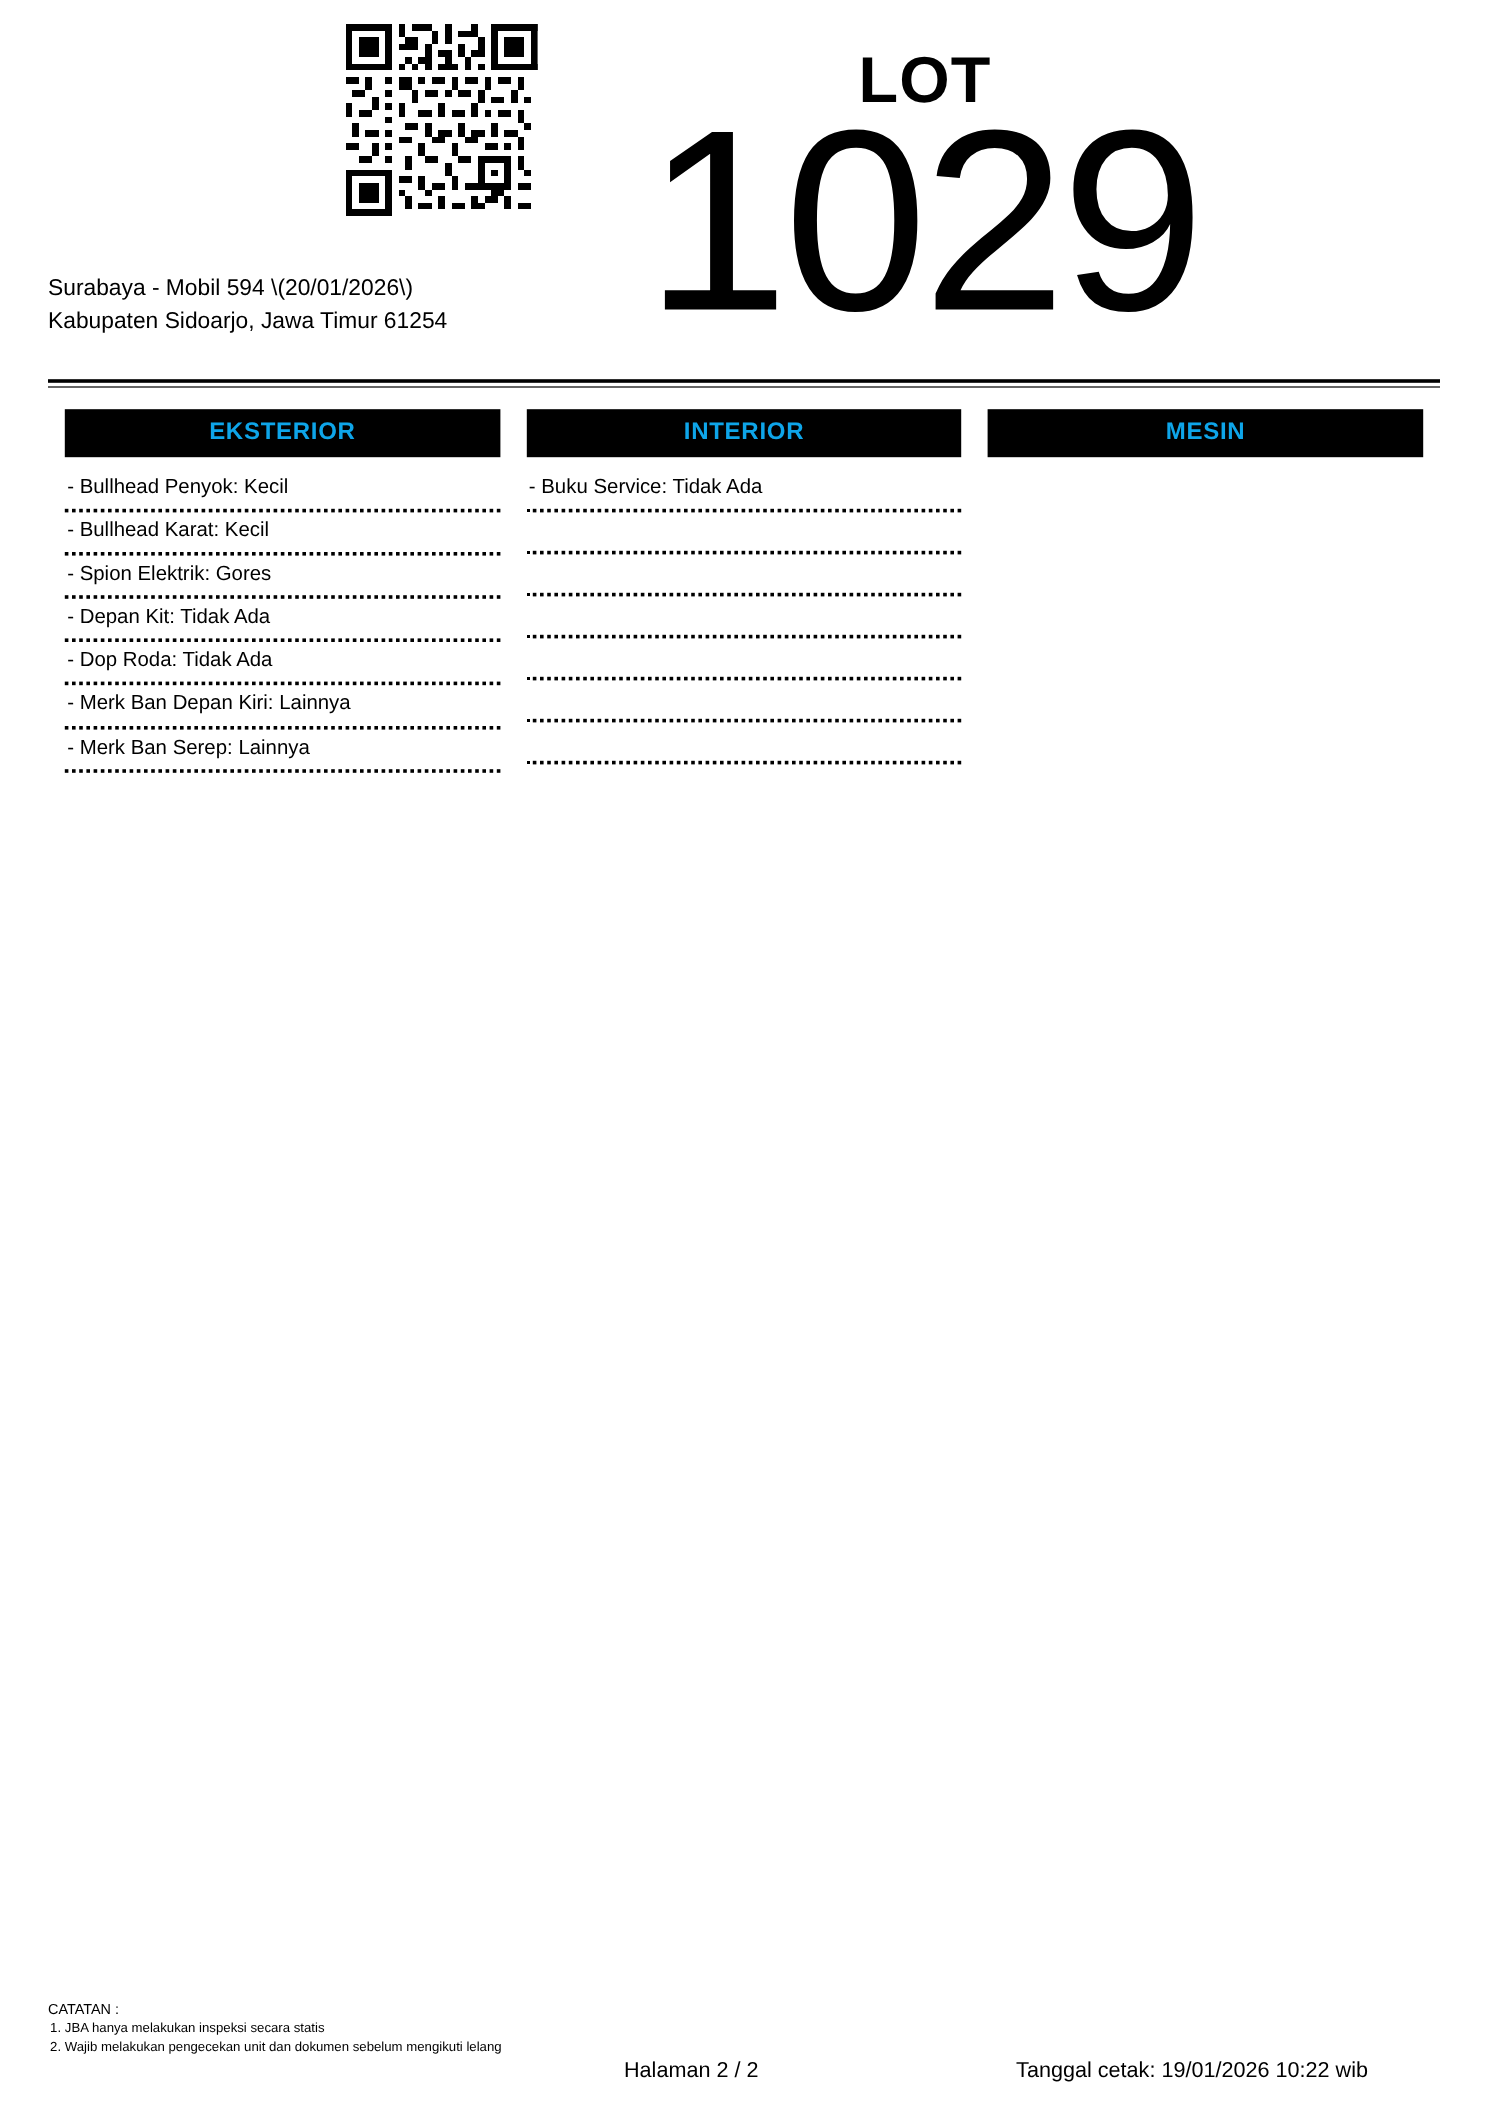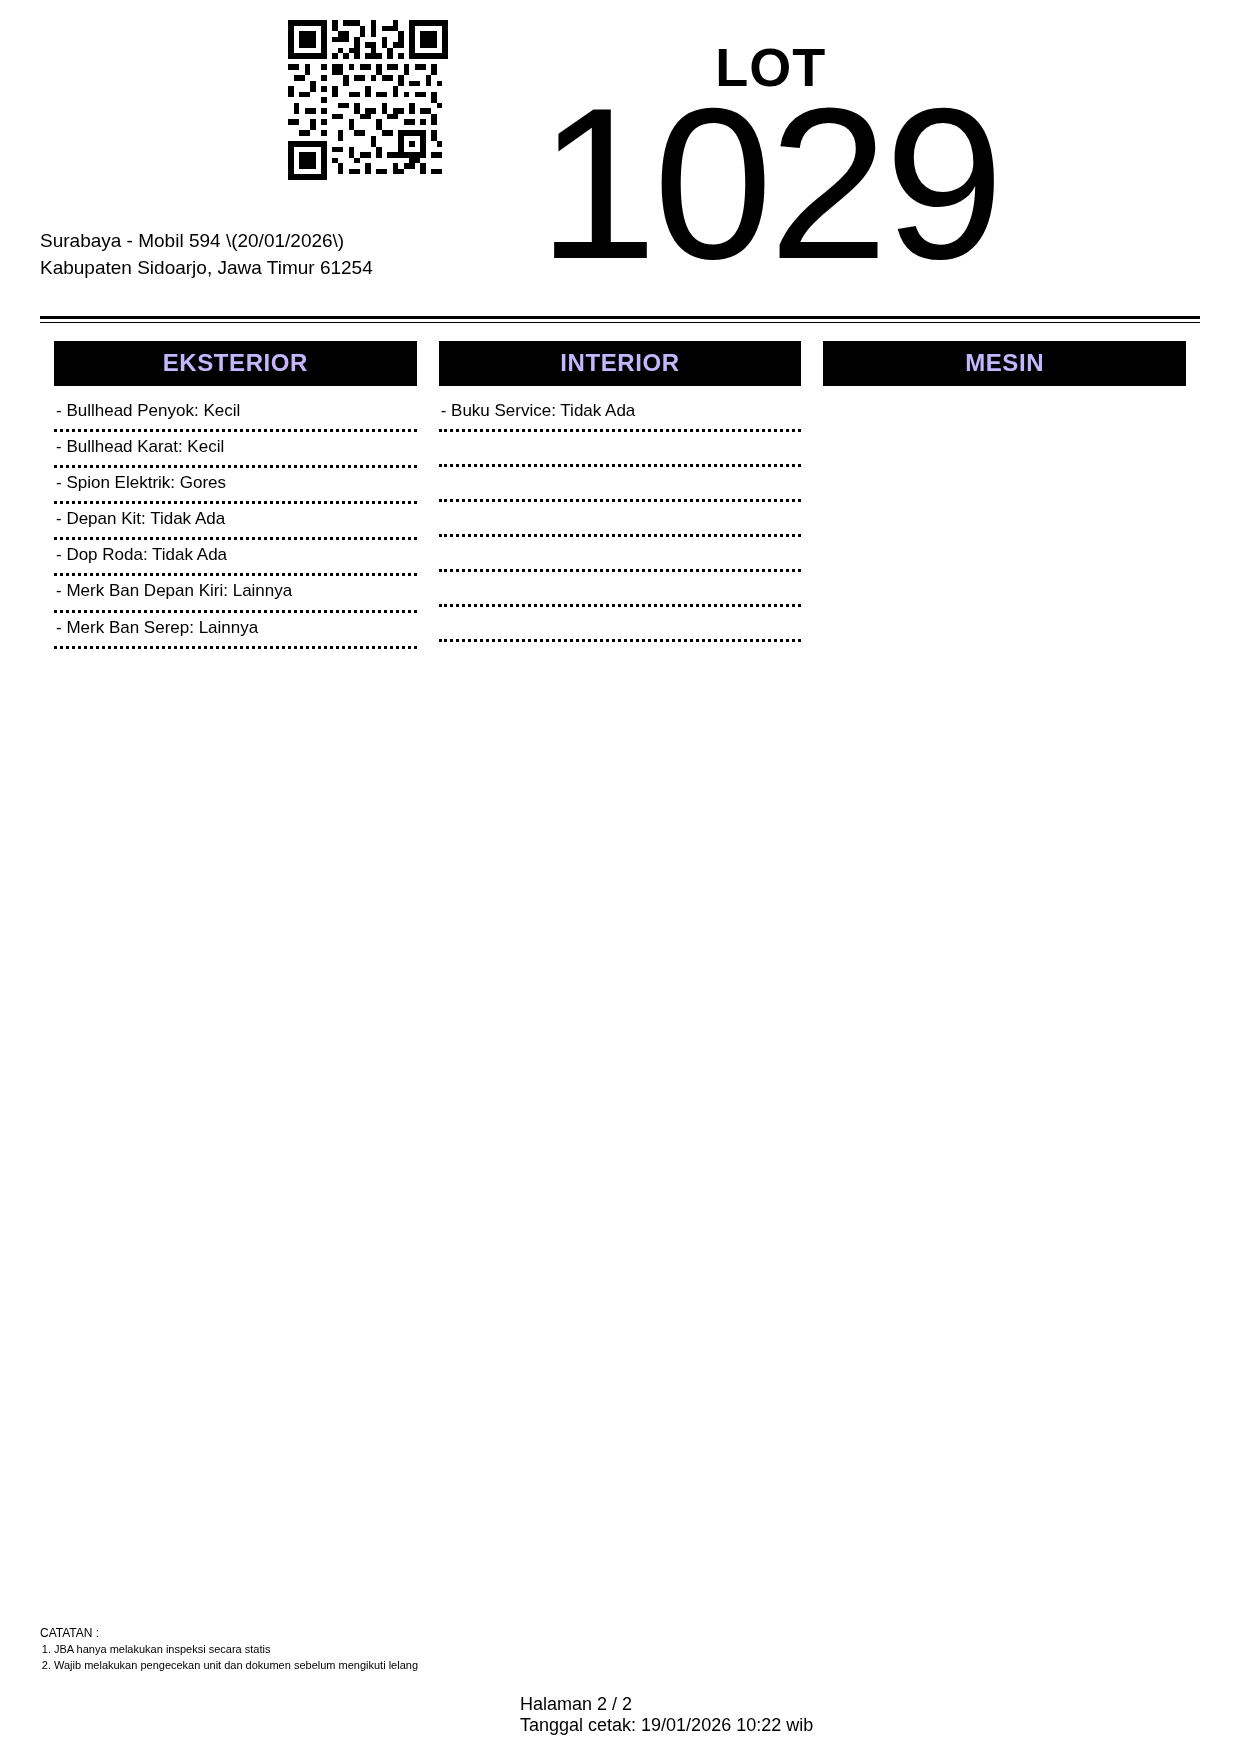--- a/index.html
+++ b/index.html
@@ -85,23 +85,23 @@
     gap: 22px;
     margin-top: 18px;
     padding: 0 14px;
   }
   .col {
     flex: 1 1 0;
     min-width: 0;
   }
   .col-head {
     background: #000;
-    color: #c4b5fd;
+    color: #0ea5e9;
     text-align: center;
-    font-size: 24px;
+    font-size: 20px;
     font-weight: bold;
     letter-spacing: 0.6px;
     padding: 8px 0 9px;
   }
   .items {
     margin-top: 10px;
   }
   .item {
     font-size: 17px;
     line-height: 1.3;
@@ -129,24 +129,22 @@
     margin: 1px 0 0 0;
     padding-left: 14px;
     font-size: 11px;
     line-height: 1.45;
   }
   .notes-list li { margin: 0; }
   .footer-row {
     display: flex;
     justify-content: space-between;
     align-items: baseline;
-    margin-top: 20px;
     font-size: 18px;
     padding: 0 60px;
-    flex-direction: column;
   }
   .footer-row .page-no { margin-left: 420px; }
 </style>
 </head>
 <body>
 
 <div class="page">
 
   <div class="header">
 

